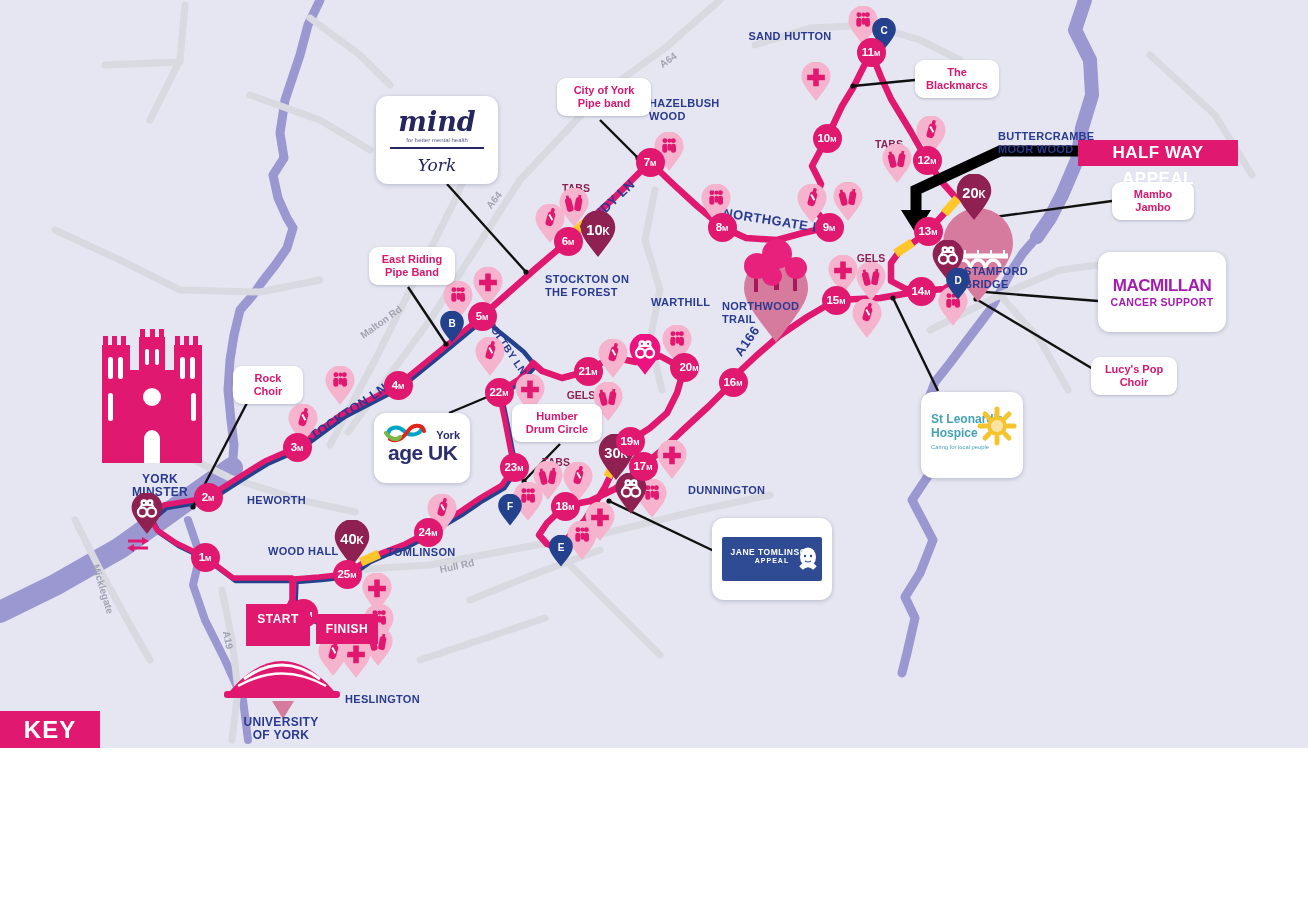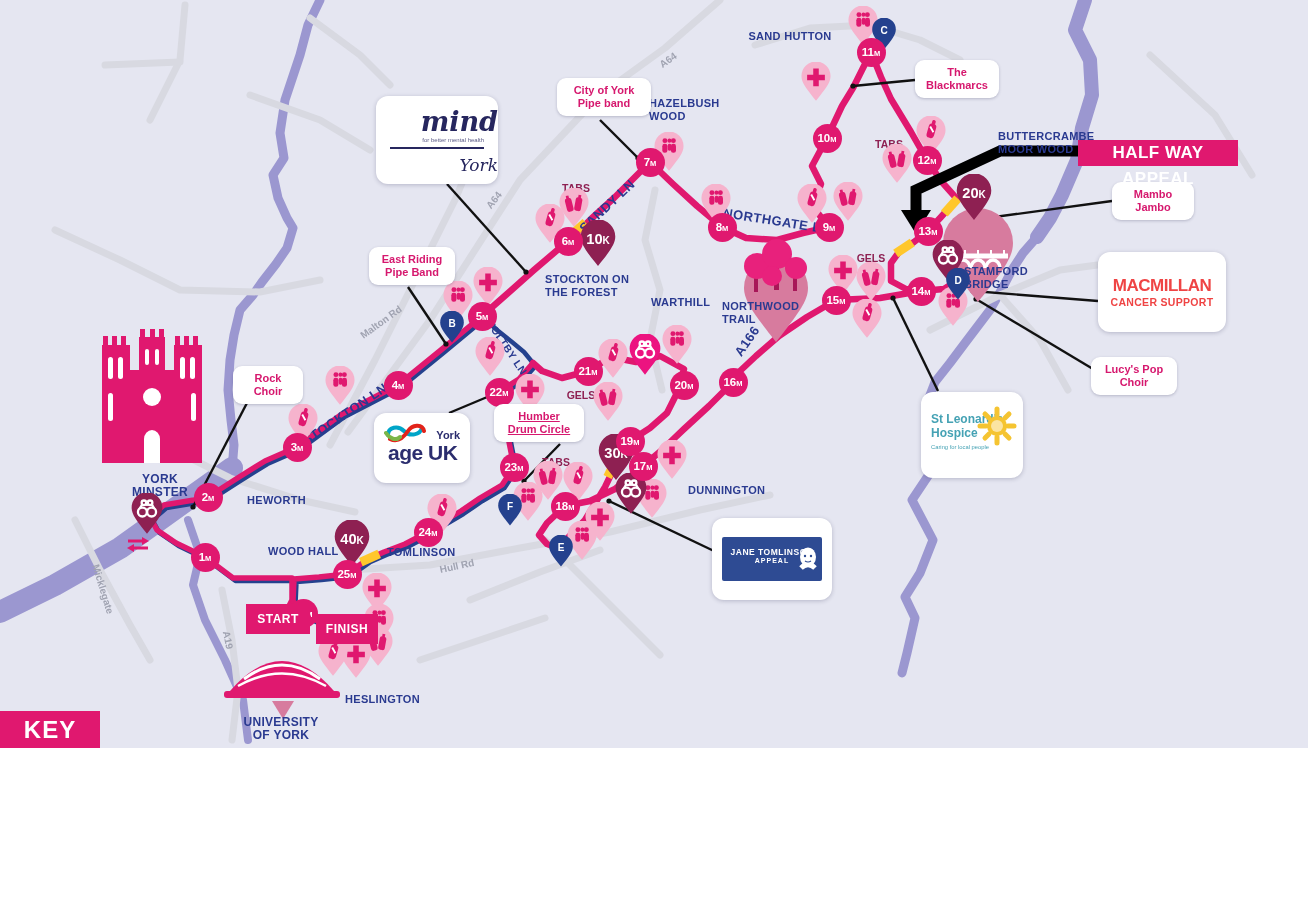--- a/index.html
+++ b/index.html
@@ -18,34 +18,34 @@
 
   .mm{width:29px;height:29px;border-radius:50%;background:#e0186f;color:#fff;font-weight:bold;
       font-size:11.5px;text-align:center;line-height:29px;white-space:nowrap;}
   .mm .sfx,.km .sfx{font-size:7.5px;}
   .pin svg,.km svg,.relay svg{display:block;}
 
   .callout{background:#fff;border-radius:9px;color:#d6186e;font-weight:bold;font-size:11px;
            line-height:13px;text-align:center;padding:6px 4px;box-shadow:0 1px 3px rgba(40,40,80,.25);}
   .banner{background:#e0186f;color:#fff;font-weight:bold;text-align:center;}
   #halfway{left:1078px;top:140px;width:160px;height:26px;line-height:26px;font-size:17px;letter-spacing:.5px;}
-  #startbox{left:246px;top:604px;width:64px;height:30px;line-height:30px;font-size:12px;letter-spacing:.5px;}
+  #startbox{left:246px;top:604px;width:64px;height:42px;line-height:30px;font-size:12px;letter-spacing:.5px;}
   #finishbox{left:316px;top:614px;width:62px;height:30px;line-height:30px;font-size:12px;letter-spacing:.5px;}
   #keybanner{position:absolute;left:0;top:711px;width:100px;height:37px;line-height:37px;font-size:24px;
              background:#e0186f;color:#fff;font-weight:bold;text-align:center;letter-spacing:1px;z-index:5;}
 
   .sponsor{position:absolute;background:#fff;border-radius:12px;box-shadow:0 1px 4px rgba(40,40,80,.25);}
-  #sp-mind{left:376px;top:96px;width:122px;height:88px;text-align:right;color:#26265e;}
+  #sp-mind{left:376px;top:96px;width:122px;height:88px;text-align:center;color:#26265e;}
   #sp-mind .l1{font-family:"DejaVu Serif",serif;font-style:italic;font-weight:bold;font-size:27px;margin-top:10px;}
   #sp-mind .l2{font-size:6px;color:#5a5a86;border-bottom:2px solid #26265e;padding-bottom:4px;margin:0 14px;}
   #sp-mind .l3{font-family:"DejaVu Serif",serif;font-style:italic;font-size:17px;margin-top:6px;}
   #sp-ageuk{left:374px;top:413px;width:96px;height:70px;color:#2b2d6e;}
   #sp-ageuk .reg{position:absolute;right:10px;top:16px;font-size:11px;font-weight:bold;}
   #sp-ageuk .nm{position:absolute;left:14px;top:28px;font-size:21px;font-weight:bold;letter-spacing:-.5px;}
-  #sp-mac{left:1098px;top:252px;width:128px;height:80px;text-align:center;color:#ef4444;}
+  #sp-mac{left:1098px;top:252px;width:128px;height:80px;text-align:center;color:#a21caf;}
   #sp-mac .l1{font-size:17px;font-weight:bold;letter-spacing:-.5px;margin-top:24px;}
   #sp-mac .l2{font-size:10.5px;font-weight:bold;letter-spacing:.3px;}
   #sp-stl{left:921px;top:392px;width:102px;height:86px;color:#45a2b4;}
   #sp-stl .l1{position:absolute;left:10px;top:20px;font-size:12px;font-weight:bold;line-height:14px;}
   #sp-stl .l3{position:absolute;left:10px;top:52px;font-size:5.8px;}
   #sp-jane{left:712px;top:518px;width:120px;height:82px;}
   #sp-jane .plate{position:absolute;left:10px;top:19px;width:100px;height:44px;background:#2e4b93;border-radius:2px;
                   color:#fff;text-align:center;font-weight:bold;}
   #sp-jane .l1{font-size:8.5px;letter-spacing:.5px;margin-top:10px;}
   #sp-jane .l2{font-size:7px;letter-spacing:1px;}
@@ -679,21 +679,21 @@
             <path d="M0,15.5 C-6.8,7 -10,3 -10,-1.5 A10,10 0 1 1 10,-1.5 C10,3 6.8,7 0,15.5 Z" fill="#8e2052"></path>
             <g stroke="#fff" stroke-width="1.5" fill="none">
               <circle cx="-3" cy="1.4" r="2.9"></circle>
               <circle cx="3" cy="1.4" r="2.9"></circle>
               <circle cx="-2" cy="-4.6" r="1.5"></circle>
               <circle cx="2" cy="-4.6" r="1.5"></circle>
               <path d="M-3.2,-3.5 L-4.7,-0.8 M3.2,-3.5 L4.7,-0.8 M-0.9,-3.8 Q0,-2.7 0.9,-3.8"></path>
             </g>
           </svg>
         </div>
-        <div class="km" style="left: 579px; top: 220px;">
+        <div class="km" style="left: 579px; top: 211px;">
           <svg width="38" height="51" viewBox="-11 -11 22 29.3">
             <path d="M0,15.5 C-6.8,7 -10,3 -10,-1.5 A10,10 0 1 1 10,-1.5 C10,3 6.8,7 0,15.5 Z" fill="#8e2052"></path>
             <text x="0" y="2.8" text-anchor="middle" fill="#fff" font-size="8.5" font-weight="bold" font-family="Liberation Sans,sans-serif">10<tspan font-size="5.8">K</tspan></text>
           </svg>
         </div>
         <div class="km" style="left: 955px; top: 174px;">
           <svg width="38" height="51" viewBox="-11 -11 22 29.3">
             <path d="M0,15.5 C-6.8,7 -10,3 -10,-1.5 A10,10 0 1 1 10,-1.5 C10,3 6.8,7 0,15.5 Z" fill="#8e2052"></path>
             <text x="0" y="2.8" text-anchor="middle" fill="#fff" font-size="8.5" font-weight="bold" font-family="Liberation Sans,sans-serif">20<tspan font-size="5.8">K</tspan></text>
           </svg>
@@ -752,31 +752,31 @@
         <div class="mm" style="left: 812.5px; top: 123.5px;">10<span class="sfx">M</span></div>
         <div class="mm" style="left: 856.5px; top: 37.5px;">11<span class="sfx">M</span></div>
         <div class="mm" style="left: 912.5px; top: 145.5px;">12<span class="sfx">M</span></div>
         <div class="mm" style="left: 913.5px; top: 216.5px;">13<span class="sfx">M</span></div>
         <div class="mm" style="left: 906.5px; top: 276.5px;">14<span class="sfx">M</span></div>
         <div class="mm" style="left: 821.5px; top: 285.5px;">15<span class="sfx">M</span></div>
         <div class="mm" style="left: 718.5px; top: 367.5px;">16<span class="sfx">M</span></div>
         <div class="mm" style="left: 628.5px; top: 451.5px;">17<span class="sfx">M</span></div>
         <div class="mm" style="left: 550.5px; top: 491.5px;">18<span class="sfx">M</span></div>
         <div class="mm" style="left: 615.5px; top: 426.5px;">19<span class="sfx">M</span></div>
-        <div class="mm" style="left: 669.5px; top: 371px;">20<span class="sfx">M</span></div>
+        <div class="mm" style="left: 669.5px; top: 353px; text-align: right;">20<span class="sfx">M</span></div>
         <div class="mm" style="left: 573.5px; top: 356.5px;">21<span class="sfx">M</span></div>
         <div class="mm" style="left: 484.5px; top: 377.5px;">22<span class="sfx">M</span></div>
         <div class="mm" style="left: 499.5px; top: 452.5px;">23<span class="sfx">M</span></div>
         <div class="mm" style="left: 413.5px; top: 517.5px;">24<span class="sfx">M</span></div>
         <div class="mm" style="left: 332.5px; top: 559.5px;">25<span class="sfx">M</span></div>
         <div class="mm" style="left: 288.5px; top: 598.5px;">26<span class="sfx">M</span></div>
         <div class="callout" style="left: 233px; top: 366px; width: 62px;">Rock<br>Choir</div>
         <div class="callout" style="left: 369px; top: 247px; width: 78px;">East Riding<br>Pipe Band</div>
         <div class="callout" style="left: 557px; top: 78px; width: 86px;">City of York<br>Pipe band</div>
-        <div class="callout" style="left: 494px; top: 404px; width: 82px; text-decoration: underline;">Humber<br>Drum Circle</div>
+        <div class="callout" style="left: 512px; top: 404px; width: 82px;">Humber<br>Drum Circle</div>
         <div class="callout" style="left: 915px; top: 60px; width: 76px;">The<br>Blackmarcs</div>
         <div class="callout" style="left: 1112px; top: 182px; width: 74px;">Mambo<br>Jambo</div>
         <div class="callout" style="left: 1091px; top: 357px; width: 78px;">Lucy's Pop<br>Choir</div>
       </div>
 
     <div class="sponsor" id="sp-mind">
       <div class="l1">mind</div>
       <div class="l2">for better mental health</div>
       <div class="l3">York</div>
     </div>

